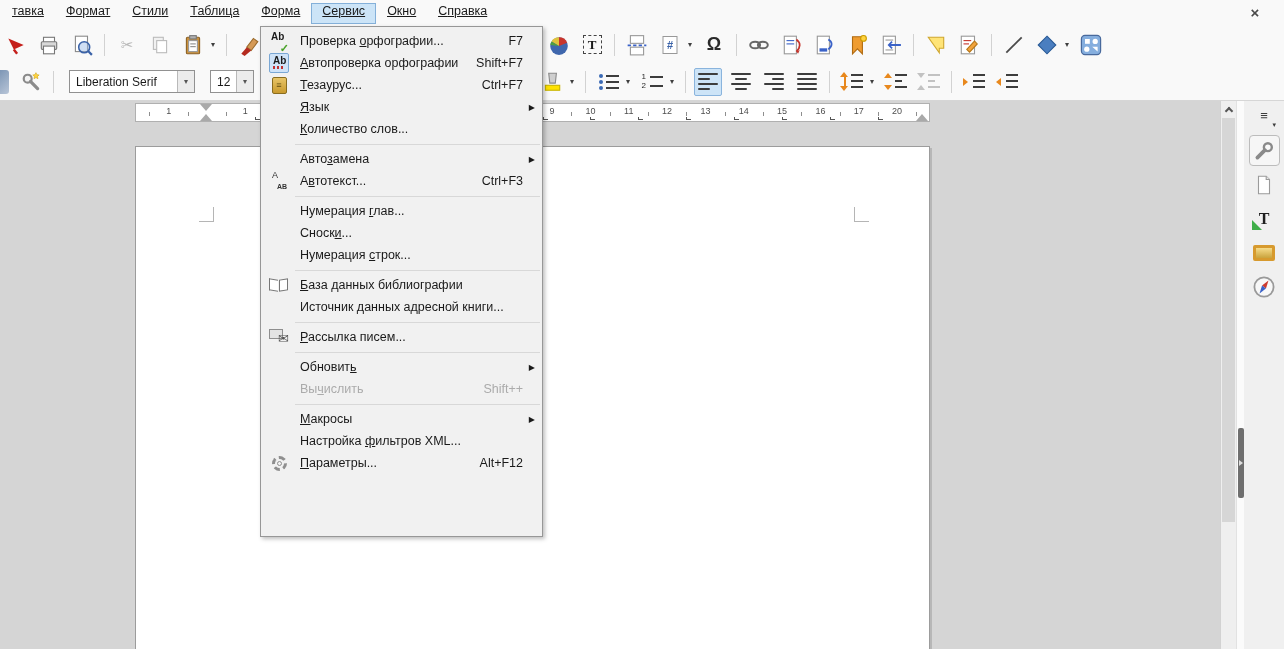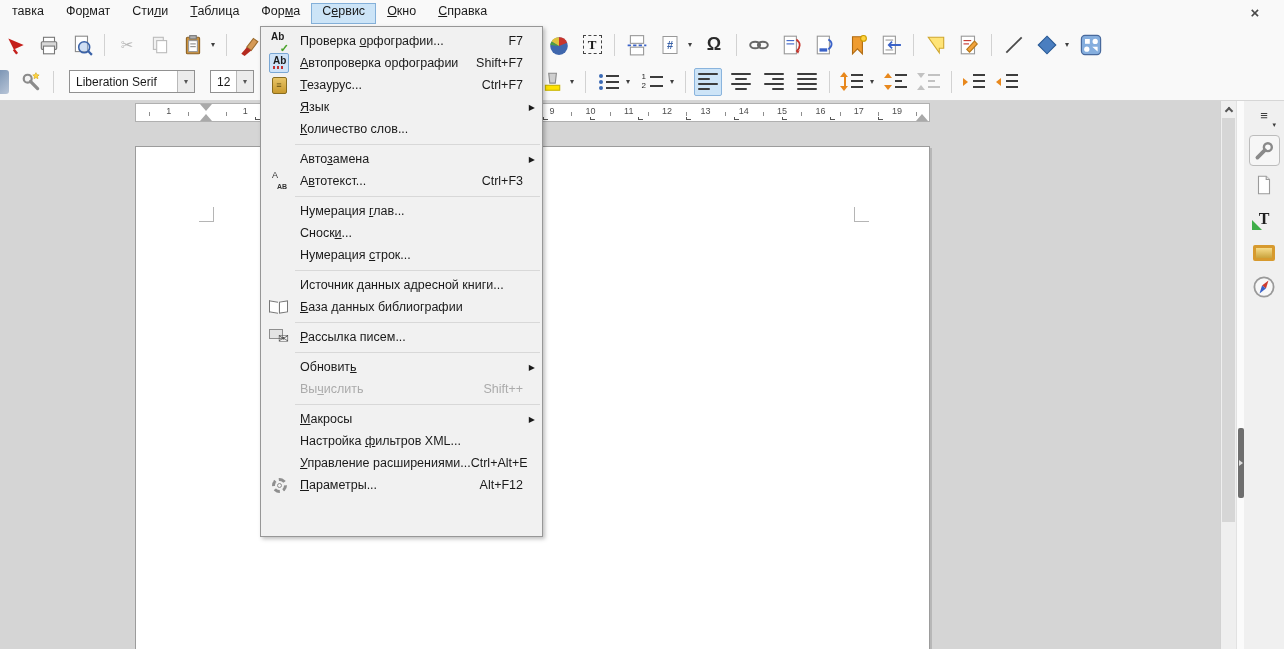--- a/index.html
+++ b/index.html
@@ -2,21 +2,21 @@
 <html><head>
 <meta charset="utf-8">
 <style>
   * { box-sizing: border-box; margin: 0; padding: 0; }
   html,body { width:1284px; height:649px; overflow:hidden; }
   body { position:relative; font-family:"Liberation Sans",sans-serif; background:#f9f9f9; color:#1a1a1a; }
   u { text-decoration:underline; }
 
   
   .menubar { position:absolute; top:0; left:0; right:0; height:26px; display:flex; align-items:center; padding-left:1px; font-size:12.5px; }
-  .mb-item { padding:0 10px 5px; border:1px solid transparent; white-space:nowrap; }
+  .mb-item { padding:0 10px 5px; border:1px solid transparent; white-space:nowrap;text-decoration:underline; }
   .mb-item.sel { background:#cce4f7; border-color:#84b0d9; }
   .close-x { position:absolute; right:20px; top:4px; font-size:15px; font-weight:bold; color:#4a4a4a; width:18px; text-align:center; }
 
   
   .toolbar { position:absolute; left:0; right:0; background:#f9f9f9; }
   #tb1 { top:26px; height:37px; }
   #tb2 { top:63px; height:38px; border-bottom:1px solid #d6d6d6; }
   .tgroup { position:absolute; top:0; height:100%; display:flex; align-items:center; gap:5px; }
   .tbtn { width:28px; height:28px; display:flex; align-items:center; justify-content:center; border-radius:2px; flex:0 0 auto; }
   .tbtn.active { background:#cde4f7; border:1px solid #8ab4dd; }
@@ -447,21 +447,21 @@
       <span class="rnum" style="left: 377.72px;">8</span>
       <span class="rnum" style="left: 416.06px;">9</span>
       <span class="rnum" style="left: 454.4px;">10</span>
       <span class="rnum" style="left: 492.74px;">11</span>
       <span class="rnum" style="left: 531.08px;">12</span>
       <span class="rnum" style="left: 569.42px;">13</span>
       <span class="rnum" style="left: 607.76px;">14</span>
       <span class="rnum" style="left: 646.1px;">15</span>
       <span class="rnum" style="left: 684.44px;">16</span>
       <span class="rnum" style="left: 722.78px;">17</span>
-      <span class="rnum" style="left: 761.12px;">19</span>
+      <span class="rnum" style="left: 761.12px;">20</span>
       <span class="rnum" style="left: 32.66px;">1</span>
       <span class="rtick" style="left: 13.49px;"></span>
       <span class="rtick" style="left: 51.83px;"></span>
       <span class="rtick" style="left: 90.17px;"></span>
       <span class="rtick" style="left: 128.51px;"></span>
       <span class="rtick" style="left: 166.85px;"></span>
       <span class="rtick" style="left: 205.19px;"></span>
       <span class="rtick" style="left: 243.53px;"></span>
       <span class="rtick" style="left: 281.87px;"></span>
       <span class="rtick" style="left: 320.21px;"></span>
@@ -608,32 +608,32 @@
     <div class="menu-item">
       <span class="mi-icon"></span>
       <span class="mi-label">Сноск<u>и</u>...</span>
     </div>
     <div class="menu-item">
       <span class="mi-icon"></span>
       <span class="mi-label">Нумерация <u>с</u>трок...</span>
     </div>
     <div class="menu-sep"></div>
     <div class="menu-item">
-      <span class="mi-icon"></span>
-      <span class="mi-label">Источник <u>д</u>анных адресной книги...</span>
-    </div>
-    <div class="menu-item">
       <span class="mi-icon">
         <span class="ic-book">
           <span class="pg pl"></span>
           <span class="pg pr"></span>
         </span>
       </span>
       <span class="mi-label"><u>Б</u>аза данных библиографии</span>
     </div>
+    <div class="menu-item">
+      <span class="mi-icon"></span>
+      <span class="mi-label">Источник <u>д</u>анных адресной книги...</span>
+    </div>
     <div class="menu-sep"></div>
     <div class="menu-item">
       <span class="mi-icon">
         <span class="ic-mail">
           <span class="back"></span>
           <span class="env">✉</span>
         </span>
       </span>
       <span class="mi-label"><u>Р</u>ассылка писем...</span>
     </div>
@@ -652,25 +652,20 @@
     <div class="menu-item">
       <span class="mi-icon"></span>
       <span class="mi-label"><u>М</u>акросы</span>
       <span class="mi-sub">▶</span>
     </div>
     <div class="menu-item">
       <span class="mi-icon"></span>
       <span class="mi-label">Настройка <u>ф</u>ильтров XML...</span>
     </div>
     <div class="menu-item">
-      <span class="mi-icon"></span>
-      <span class="mi-label"><u>У</u>правление расширениями...</span>
-      <span class="mi-short">Ctrl+Alt+E</span>
-    </div>
-    <div class="menu-item">
       <span class="mi-icon">
         <span class="ic-gear">
           <span class="hole"></span>
         </span>
       </span>
       <span class="mi-label"><u>П</u>араметры...</span>
       <span class="mi-short">Alt+F12</span>
     </div>
   </div>
 

